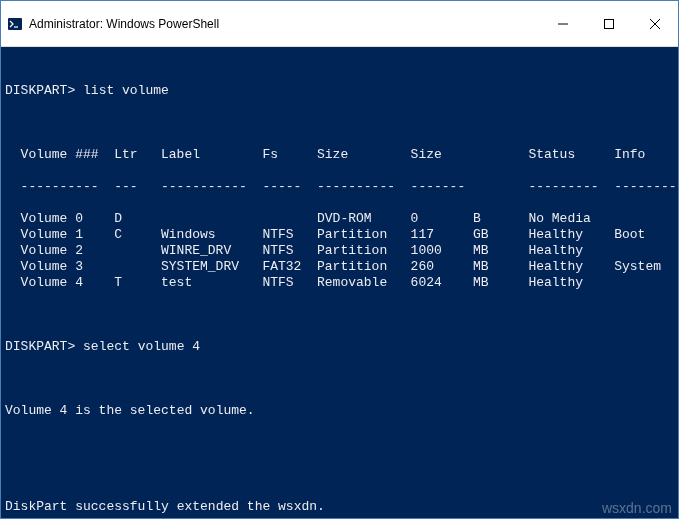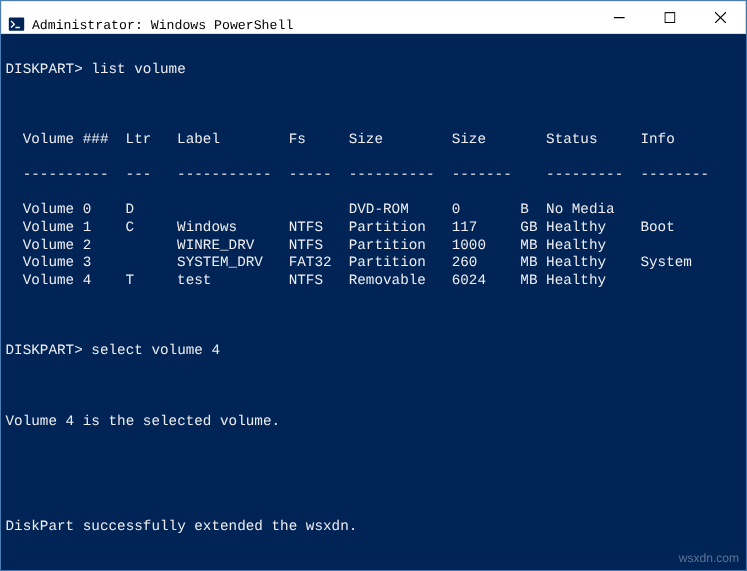--- a/index.html
+++ b/index.html
@@ -16,28 +16,27 @@
     }
     .window {
       width: 679px;
       height: 519px;
       border: 1px solid #4a7db3;
       display: flex;
       flex-direction: column;
       background: #012456;
     }
     .titlebar {
-      height: 30px;
+      height: 46px;
       background: #ffffff;
       display: flex;
-      align-items: flex-end;
+      align-items: center;
       padding-left: 6px;
       border-bottom: 1px solid #ddd;
       flex-shrink: 0;
-      font-family: Liberation Mono, monospace;
     }
     .titlebar-icon {
       width: 16px;
       height: 16px;
       margin-right: 6px;
       display: inline-flex;
       align-items: center;
       justify-content: center;
     }
     .titlebar-title {
@@ -59,41 +58,41 @@
       color: #000;
       cursor: pointer;
     }
     .terminal {
       flex: 1;
       background: #012456;
       color: #eeedf0;
       font-family: 'Consolas', 'Courier New', monospace;
       font-size: 13px;
       line-height: 16px;
-      padding: 8px 4px 4px 4px;
+      padding: 20px 4px 4px 4px;
       white-space: pre;
       overflow: hidden;
       position: relative;
     }
     .row { display: block; }
     .star-col { display: inline-block; width: 2ch; }
     .vol-col { display: inline-block; width: 12ch; }
     .ltr-col { display: inline-block; width: 6ch; }
     .label-col { display: inline-block; width: 13ch; }
     .fs-col { display: inline-block; width: 7ch; }
     .type-col { display: inline-block; width: 12ch; }
     .size-col { display: inline-block; width: 7ch; text-align: left; }
     .unit-col { display: inline-block; width: 4ch; }
-    .status-col { display: inline-block; width: 11ch; }
+    .status-col { display: inline-block; width: 11ch; margin-left: 32px; }
     .info-col { display: inline-block; width: 8ch; }
     .watermark {
       position: absolute;
       bottom: 2px;
       right: 6px;
-      font-size: 11px;
+      font-size: 14px;
       color: rgba(255,255,255,0.35);
       font-family: sans-serif;
     }
     .blank { height: 16px; }
   </style>
 </head>
 <body>
 
 <div class="window">
   <div class="titlebar">

